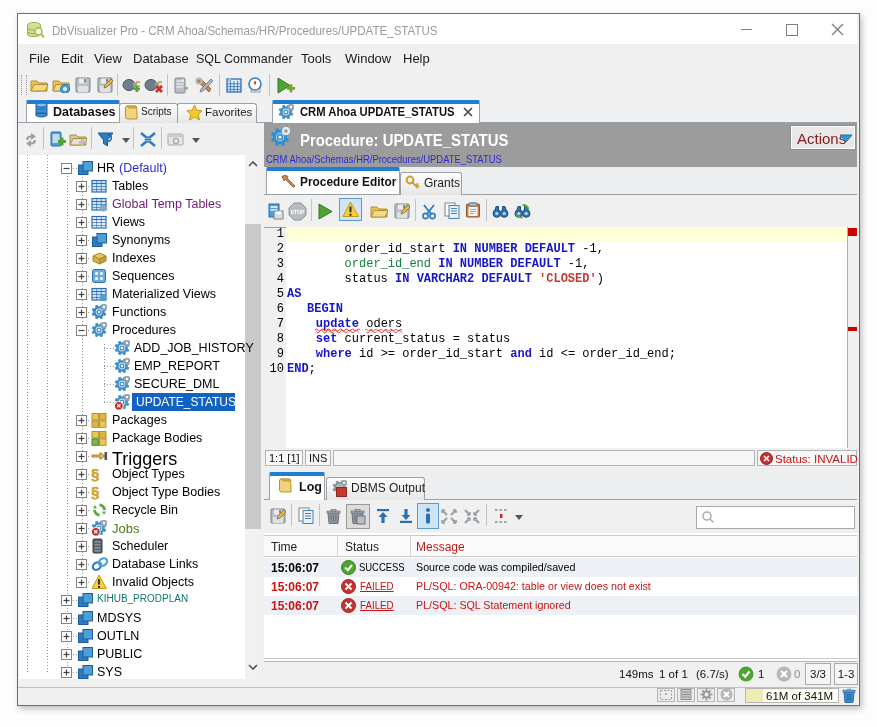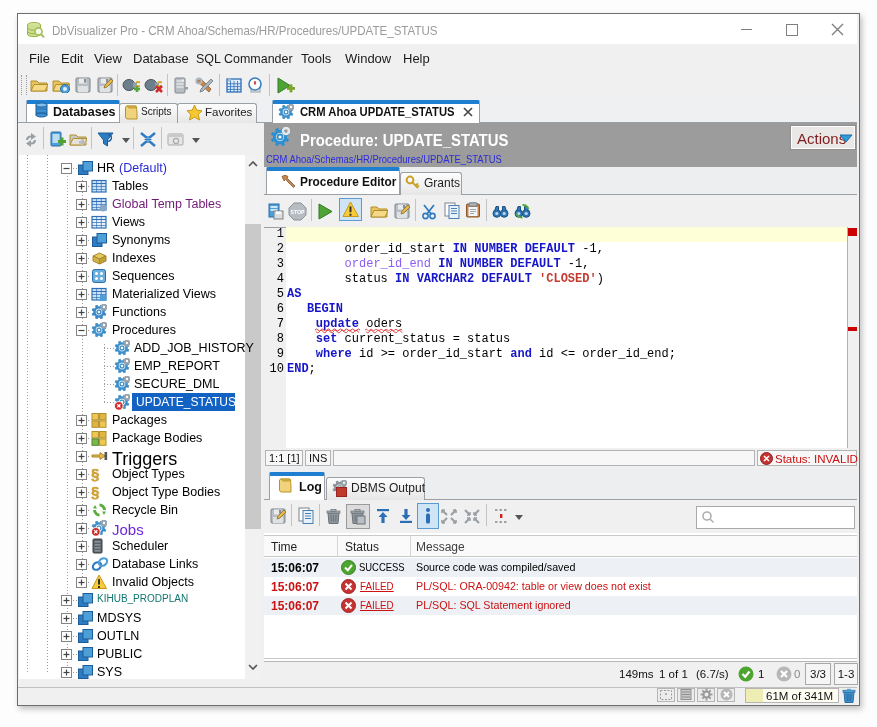--- a/index.html
+++ b/index.html
@@ -518,21 +518,21 @@
       <line x1="9.6" y1="4.2" x2="10.8" y2="1.2" stroke="#3f8fc9" stroke-width="2.7"></line>
       <line x1="11.8" y1="6.4" x2="14.8" y2="5.2" stroke="#3f8fc9" stroke-width="2.7"></line>
       <circle cx="8.0" cy="8.0" r="4.48" fill="none" stroke="#3f8fc9" stroke-width="2.2"></circle>
       <circle cx="8.0" cy="8.0" r="4.8" fill="#d9ebf8" fill-opacity="0.7"></circle>
       <circle cx="8.0" cy="8.0" r="4.48" fill="none" stroke="#3f8fc9" stroke-width="2.2"></circle>
       <circle cx="8.0" cy="8.0" r="1.92" fill="#fff" stroke="#3f8fc9" stroke-width="1.3"></circle>
       <circle cx="12.8" cy="3.2" r="2.4" fill="none" stroke="#9aa4ad" stroke-width="2.08"></circle>
       <circle cx="4.8" cy="11.84" r="4.32" fill="#cc2a2a" stroke="#fff" stroke-width="0.9"></circle>
       <path d="M3.2 10.24 L6.4 13.44 M6.4 10.24 L3.2 13.44" stroke="#fff" stroke-width="1.2"></path>
     </svg>
-    <div class="ab" style="left:94px;top:507px;font-size:15px;color:#6d28d9;white-space:nowrap">Jobs</div>
+    <div class="ab" style="left:94px;top:507px;font-size:13px;color:#4d7c0f;white-space:nowrap">Jobs</div>
     <div class="ab hdot" style="left:70px;top:532px;width:3px"></div>
     <svg class="ab" style="left:58px;top:526.5px" width="11" height="11" viewBox="0 0 11 11">
       <rect x="0.5" y="0.5" width="10" height="10" fill="#fff" stroke="#848484"></rect>
       <line x1="2.5" y1="5.5" x2="8.5" y2="5.5" stroke="#444" stroke-width="1.2"></line>
       <line x1="5.5" y1="2.5" x2="5.5" y2="8.5" stroke="#444" stroke-width="1.2"></line>
     </svg>
     <svg class="ab" style="left:73px;top:524px" width="14" height="16" viewBox="0 0 14 16">
       <rect x="2" y="1" width="9" height="14" rx="1" fill="#5a6168" stroke="#3a4046"></rect>
       <rect x="3.5" y="3" width="6" height="1.6" fill="#8a9098"></rect>
       <rect x="3.5" y="6" width="6" height="1.6" fill="#8a9098"></rect>
@@ -728,21 +728,21 @@
     <div class="ab" style="left:246px;top:213px;width:593px;height:221px;background:#fff;border-top:1px solid #9aa0a6"></div>
     <div class="ab" style="left:246px;top:214px;width:22px;height:220px;background:#f0f0f0"></div>
     <div class="ab" style="left:829px;top:213px;width:10px;height:221px;background:#f0f0f0;border-left:1px solid #b0b0b0;box-sizing:border-box;z-index:3"></div>
     <div class="ab" style="left:830px;top:214px;width:9px;height:8px;background:#cc0000;z-index:4"></div>
     <div class="ab" style="left:830px;top:313px;width:9px;height:4px;background:#cc0000;z-index:4"></div>
     <div class="ab" style="left:268px;top:213px;width:561px;height:15px;background:#ffffd7"></div>
     <div class="ab monos" style="left:246px;top:214px;width:20px;text-align:right;color:#000">1</div>
     <div class="ab monos" style="left:246px;top:229px;width:20px;text-align:right;color:#000">2</div>
     <div class="ab monos" style="left:269px;top:229px;white-space:pre"><span style="color:#000;">        order_id_start </span><span style="color:#1616c8;font-weight:bold;">IN NUMBER DEFAULT</span><span style="color:#000;"> -1,</span></div>
     <div class="ab monos" style="left:246px;top:244px;width:20px;text-align:right;color:#000">3</div>
-    <div class="ab monos" style="left:269px;top:244px;white-space:pre"><span style="color:#8b5cf6;">        order_id_end </span><span style="color:#1616c8;font-weight:bold;">IN NUMBER DEFAULT</span><span style="color:#000;"> -1,</span></div>
+    <div class="ab monos" style="left:269px;top:244px;white-space:pre"><span style="color:#15803d;">        order_id_end </span><span style="color:#1616c8;font-weight:bold;">IN NUMBER DEFAULT</span><span style="color:#000;"> -1,</span></div>
     <div class="ab monos" style="left:246px;top:259px;width:20px;text-align:right;color:#000">4</div>
     <div class="ab monos" style="left:269px;top:259px;white-space:pre"><span style="color:#000;">        status </span><span style="color:#1616c8;font-weight:bold;">IN VARCHAR2 DEFAULT</span><span style="color:#000;"> </span><span style="color:#c43a30;font-weight:bold;">'CLOSED'</span><span style="color:#000;">)</span></div>
     <div class="ab monos" style="left:246px;top:274px;width:20px;text-align:right;color:#000">5</div>
     <div class="ab monos" style="left:269px;top:274px;white-space:pre"><span style="color:#1616c8;font-weight:bold;">AS</span></div>
     <div class="ab monos" style="left:246px;top:289px;width:20px;text-align:right;color:#000">6</div>
     <div class="ab monos" style="left:269px;top:289px;white-space:pre"><span style="color:#1616c8;font-weight:bold;padding-left:20px;">BEGIN</span></div>
     <div class="ab monos" style="left:246px;top:304px;width:20px;text-align:right;color:#000">7</div>
     <div class="ab monos" style="left:269px;top:304px;white-space:pre"><span style="color:#000;">    </span><span style="color:#1616c8;font-weight:bold;text-decoration:underline;text-decoration-style:wavy;text-decoration-color:#e04040;text-decoration-thickness:1px;text-underline-offset:2px;">update</span><span style="color:#000;"> </span><span style="color:#000;text-decoration:underline;text-decoration-style:wavy;text-decoration-color:#e04040;text-decoration-thickness:1px;text-underline-offset:2px;">oders</span></div>
     <div class="ab monos" style="left:246px;top:319px;width:20px;text-align:right;color:#000">8</div>
     <div class="ab monos" style="left:269px;top:319px;white-space:pre"><span style="color:#000;">    </span><span style="color:#1616c8;font-weight:bold;">set</span><span style="color:#000;"> current_status = status</span></div>
@@ -859,21 +859,21 @@
     <svg class="ab" style="left:683px;top:496px" width="14" height="14" viewBox="0 0 14 14">
       <circle cx="6" cy="6" r="4" fill="none" stroke="#b0b0b0" stroke-width="1.6"></circle>
       <line x1="9" y1="9" x2="12.5" y2="12.5" stroke="#b0b0b0" stroke-width="1.6"></line>
     </svg>
     <div class="ab" style="left:246px;top:519px;width:593px;height:128px;background:#fff"></div>
     <div class="ab" style="left:246px;top:521px;width:593px;height:22px;background:#fafafa;border-top:1px solid #c9c9c9;border-bottom:1px solid #c9c9c9;box-sizing:border-box"></div>
     <div class="ab" style="left:319px;top:522px;width:1px;height:20px;background:#d5d5d5"></div>
     <div class="ab" style="left:392px;top:522px;width:1px;height:20px;background:#d5d5d5"></div>
     <div class="ab" style="left:253px;top:526px;font-size:12px;color:#222">Time</div>
     <div class="ab" style="left:327px;top:526px;font-size:12px;color:#222">Status</div>
-    <div class="ab" style="left:398px;top:526px;font-size:12px;color:#404040">Message</div>
+    <div class="ab" style="left:398px;top:526px;font-size:12px;color:#b91c1c">Message</div>
     <div class="ab" style="left:246px;top:544px;width:593px;height:19px;background:#edf0f5"></div>
     <div class="ab" style="left:253px;top:547px;font-size:12px;font-weight:bold;color:#000">15:06:07</div>
     <svg class="ab" style="left:323px;top:546px" width="15" height="15" viewBox="0 0 15 15">
       <circle cx="7.5" cy="7.5" r="7" fill="#4ca52e" stroke="#3a8220"></circle>
       <path d="M4 7.5 L6.8 10.2 L11 5" stroke="#fff" stroke-width="2" fill="none"></path>
     </svg>
     <div class="ab" style="left:341px;top:547px;font-size:11.5px;color:#000;transform:scaleX(0.82);transform-origin:0 0">SUCCESS</div>
     <div class="ab" style="left:398px;top:547px;font-size:11.5px;color:#000;transform:scaleX(0.93);transform-origin:0 0">Source code was compiled/saved</div>
     <div class="ab" style="left:253px;top:566px;font-size:12px;font-weight:bold;color:#cc1111">15:06:07</div>
     <svg class="ab" style="left:323px;top:565px" width="15" height="15" viewBox="0 0 15 15">

